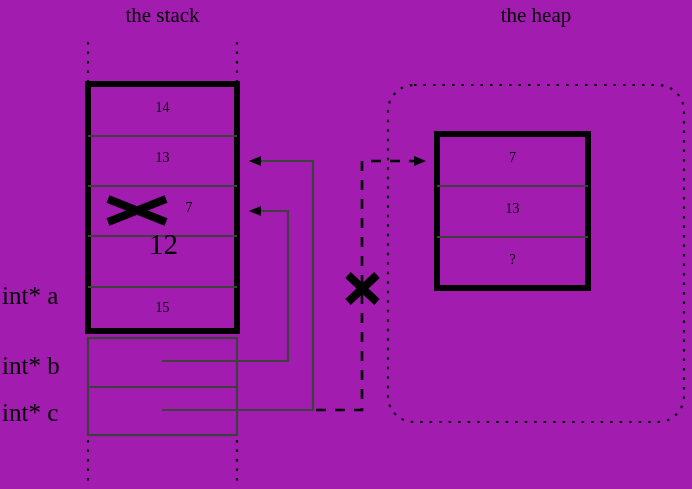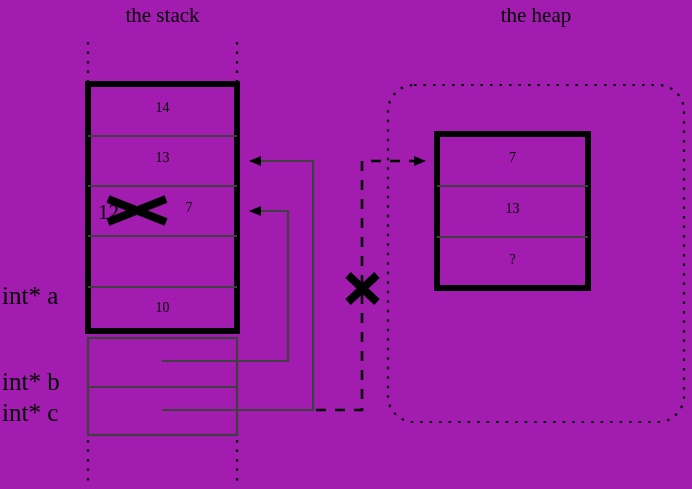--- a/index.html
+++ b/index.html
@@ -31,22 +31,23 @@
   }
   .cell-value {
     font-size: 14px;
     text-align: center;
   }
   .var-label {
     font-size: 25px;
     text-align: left;
   }
   .struck-value {
-    font-size: 21px;
-    text-align: left;
+    font-size: 29px;
+    text-align: right;
+    margin-top: 28px;
   }
 </style>
 </head>
 <body>
 
 <div id="canvas">
 
   <svg id="diagram-svg" width="692" height="489" viewBox="0 0 692 489">
 
     <defs>
@@ -121,25 +122,25 @@
 
   <div class="label cell-value" style="left:88px; top:100px; width:149px;">14</div>
 
   <div class="label cell-value" style="left:88px; top:150px; width:149px;">13</div>
 
   <div class="label struck-value" style="left:98px; top:200px; width:80px;">12</div>
 
   <div class="label cell-value" style="left:168px; top:200px; width:42px;">7</div>
 
 
-  <div class="label cell-value" style="left:88px; top:300px; width:149px;">10</div>
+  <div class="label cell-value" style="left:88px; top:300px; width:149px;">15</div>
 
   <div class="label var-label" style="left:2px; top:282px;">int* a</div>
 
-  <div class="label var-label" style="left:2px; top:352px;margin-top:16px;">int* b</div>
+  <div class="label var-label" style="left:2px; top:352px;">int* b</div>
 
   <div class="label var-label" style="left:2px; top:399px;">int* c</div>
 
   <div class="label cell-value" style="left:437px; top:150px; width:151px;">7</div>
 
   <div class="label cell-value" style="left:437px; top:201px; width:151px;">13</div>
 
   <div class="label cell-value" style="left:437px; top:252px; width:151px;">?</div>
 
 </div>

